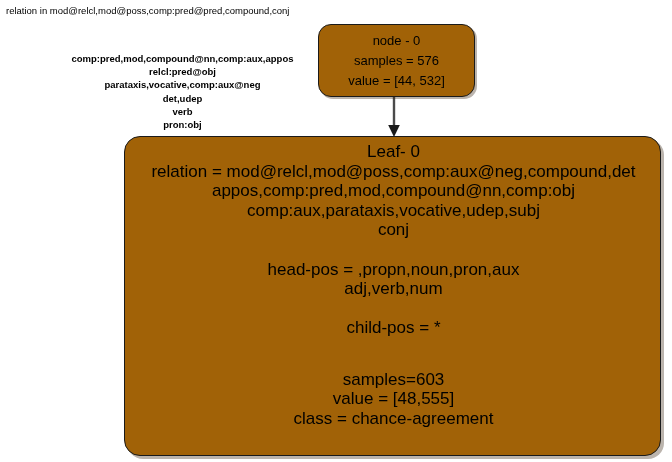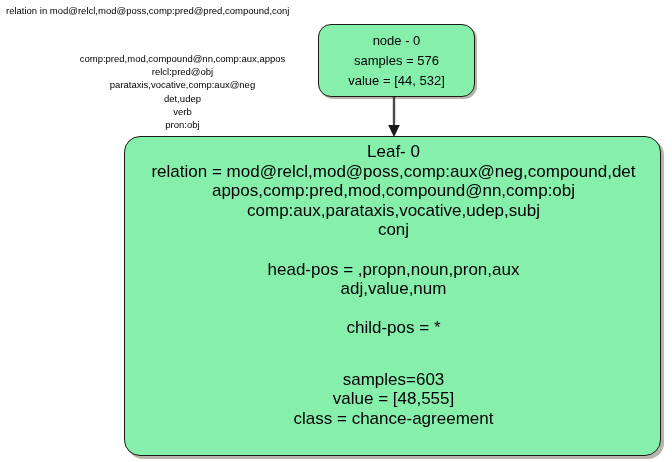--- a/index.html
+++ b/index.html
@@ -37,26 +37,27 @@
     top: 52px;
     width: 285px;
     text-align: center;
     font-size: 9.5px;
     line-height: 13.2px;
     white-space: nowrap;
     z-index: 1;
   }
   .edge-label div {
     white-space: nowrap;
+    font-weight: bold;
   }
   
   .tree-box {
     position: absolute;
     box-sizing: border-box;
-    background: #86efac;
+    background: #a16207;
     border: 1.2px solid #1a1a1a;
     border-radius: 14px;
     z-index: 3;
   }
   #node-box {
     left: 318px;
     top: 24px;
     width: 157px;
     height: 73px;
     border-radius: 13px;
@@ -136,21 +137,21 @@
 
   <div class="tree-box" id="leaf-box">
     <div class="leaf-text">
       <div class="ctr">Leaf- 0</div>
       <div class="ctr">relation = mod@relcl,mod@poss,comp:aux@neg,compound,det</div>
       <div class="ctr">appos,comp:pred,mod,compound@nn,comp:obj</div>
       <div class="ctr">comp:aux,parataxis,vocative,udep,subj</div>
       <div class="ctr">conj</div>
       <div class="spacer"></div>
       <div class="ctr">head-pos = ,propn,noun,pron,aux</div>
-      <div class="ctr">adj,value,num</div>
+      <div class="ctr">adj,verb,num</div>
       <div class="spacer"></div>
       <div class="lft">child-pos = *</div>
       <div class="spacer"></div>
       <div class="spacer-sm"></div>
       <div class="lft">samples=603</div>
       <div class="lft">value = [48,555]</div>
       <div class="lft">class = chance-agreement</div>
     </div>
   </div>
 

